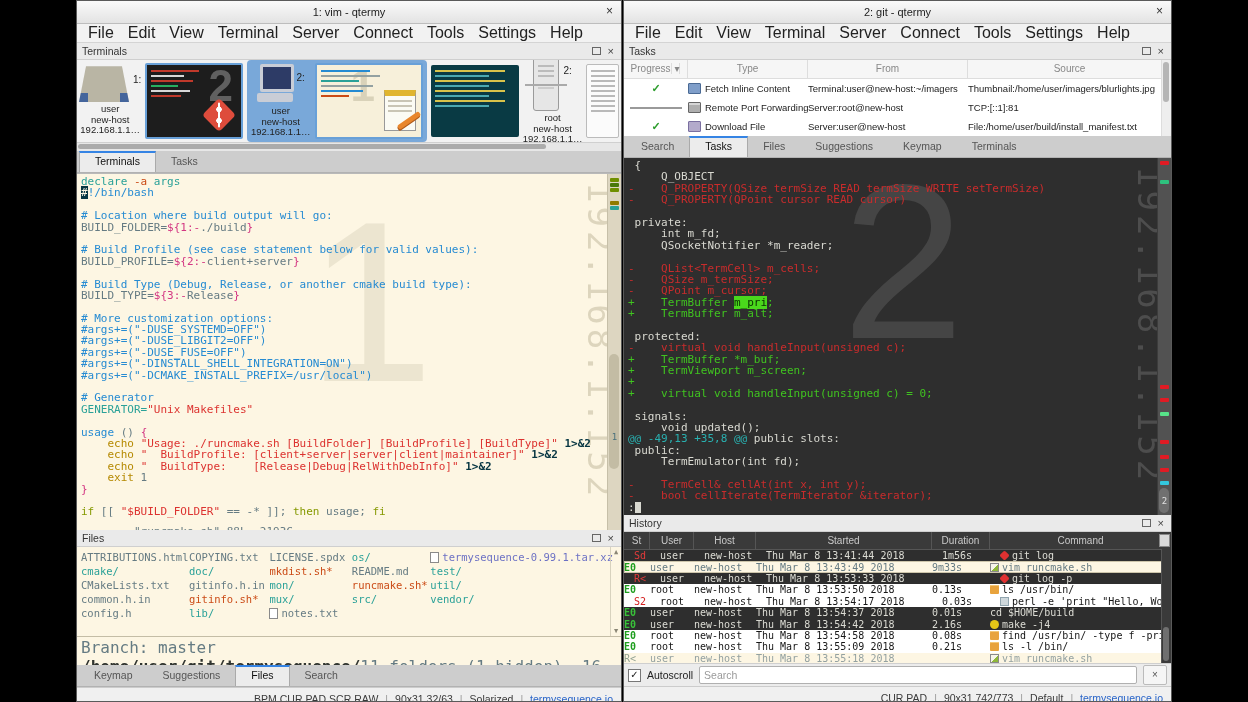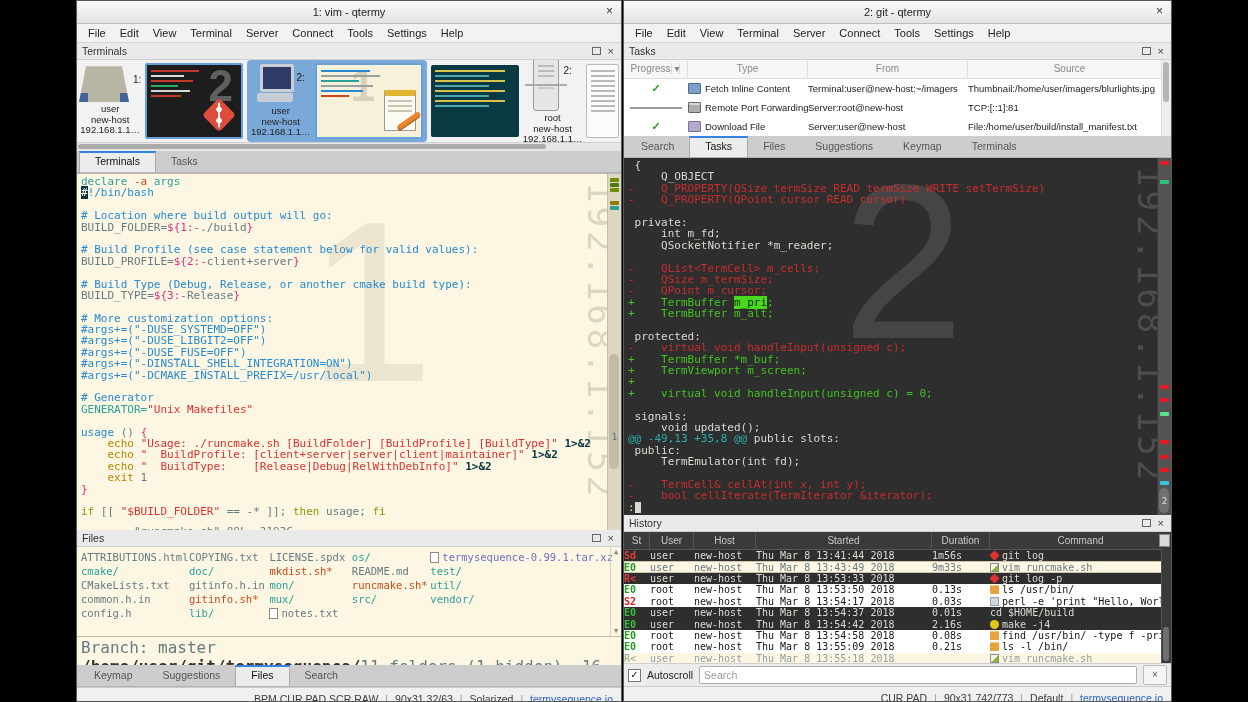--- a/index.html
+++ b/index.html
@@ -10,21 +10,21 @@
   #win-left{left:76px;width:546px;}
   #win-right{left:623px;width:549px;}
 
   
   .titlebar{height:22px;flex:0 0 22px;background:linear-gradient(#fafafa,#e3e3e3);
     border-bottom:1px solid #bdbdbd;display:flex;align-items:center;position:relative;}
   .titlebar .title{flex:1;text-align:center;font-size:11px;color:#1c1c1c;}
   .closebtn{position:absolute;right:8px;top:3px;font-size:12px;color:#333;cursor:default;}
   .menubar{height:18px;flex:0 0 18px;background:#f2f2f2;border-bottom:1px solid #d4d4d4;
     display:flex;align-items:center;padding:0 4px;}
-  .mitem{font-size:11px;color:#222;padding:0 7px;}
+  .mitem{font-size:16px;color:#222;padding:0 7px;}
   .dockhead{height:16px;flex:0 0 16px;background:#eaeaea;border-bottom:1px solid #cfcfcf;
     display:flex;align-items:center;font-size:10.5px;color:#333;padding:0 5px;}
   .dockhead .sp{flex:1;}
   .float-icon{width:7px;height:6px;border:1px solid #666;margin-right:7px;position:relative;background:#eaeaea;}
   .float-icon::before{content:"";position:absolute;left:2px;top:-3px;width:7px;height:6px;border:1px solid #666;background:#eaeaea;z-index:-1;}
   .dockx{font-size:11px;color:#444;margin-right:2px;}
   .tabbar{height:21px;flex:0 0 21px;background:#cdcdcd;border-bottom:1px solid #b2b2b2;
     display:flex;align-items:stretch;padding-left:2px;}
   .tab{font-size:10.5px;color:#555;padding:4px 15px 0 15px;}
   .tab.on{background:#ececec;color:#111;border-top:2px solid #3584e4;border-left:1px solid #aaa;
@@ -179,21 +179,21 @@
   .hhead span{text-align:center;border-right:1px solid #555;box-sizing:border-box;height:17px;line-height:17px;}
   .hc-st{width:26px;flex:0 0 26px;} .hc-us{width:44px;flex:0 0 44px;} .hc-ho{width:62px;flex:0 0 62px;}
   .hc-sta{width:176px;flex:0 0 176px;} .hc-du{width:58px;flex:0 0 58px;} .hc-cmd{flex:1;border-right:none!important;}
   .hlock{position:absolute;right:1px;top:2px;width:9px;height:11px;background:#d9d9d9;border:1px solid #888;z-index:4;}
   .hrow{display:flex;height:11.4px;align-items:center;font-size:10px;white-space:nowrap;}
   .hrow span{overflow:hidden;}
   .ht-dark{background:#2e2e2e;color:#dcdcd4;}
   .ht-cream{background:#fdf6e3;color:#657b83;box-shadow:inset 0 0 0 1px #cdc5ab;}
   .ht-light{background:#ffffff;color:#161616;}
   .ht-dim{background:#fdf6e3;color:#93a1a1;}
-  .stc-red{color:#e23b3b;font-weight:bold;}
+  .stc-red{color:#e23b3b;font-weight:normal;margin-left:10px;}
   .stc-green{color:#39c039;font-weight:bold;}
   .ht-light .stc-green,.ht-cream .stc-green{color:#1f9e1f;}
   .ht-light .stc-red{color:#d42020;}
   .stc-gray{color:#8fa08f;}
   .hcmd{flex:1;display:flex;align-items:center;gap:3px;}
   .hicon{display:inline-block;width:9px;height:9px;flex:0 0 9px;}
   .hi-git{background:#e03131;transform:rotate(45deg) scale(.8);border-radius:2px;}
   .hi-vim{background:linear-gradient(135deg,#f6f4ea 55%,#8fb83a 55%);border:1px solid #8a8a8a;box-sizing:border-box;}
   .hi-folder{background:#e8a33d;border-radius:1px;box-shadow:inset 0 1px 0 #f4c877;}
   .hi-make{background:#e5c617;border-radius:50%;}

